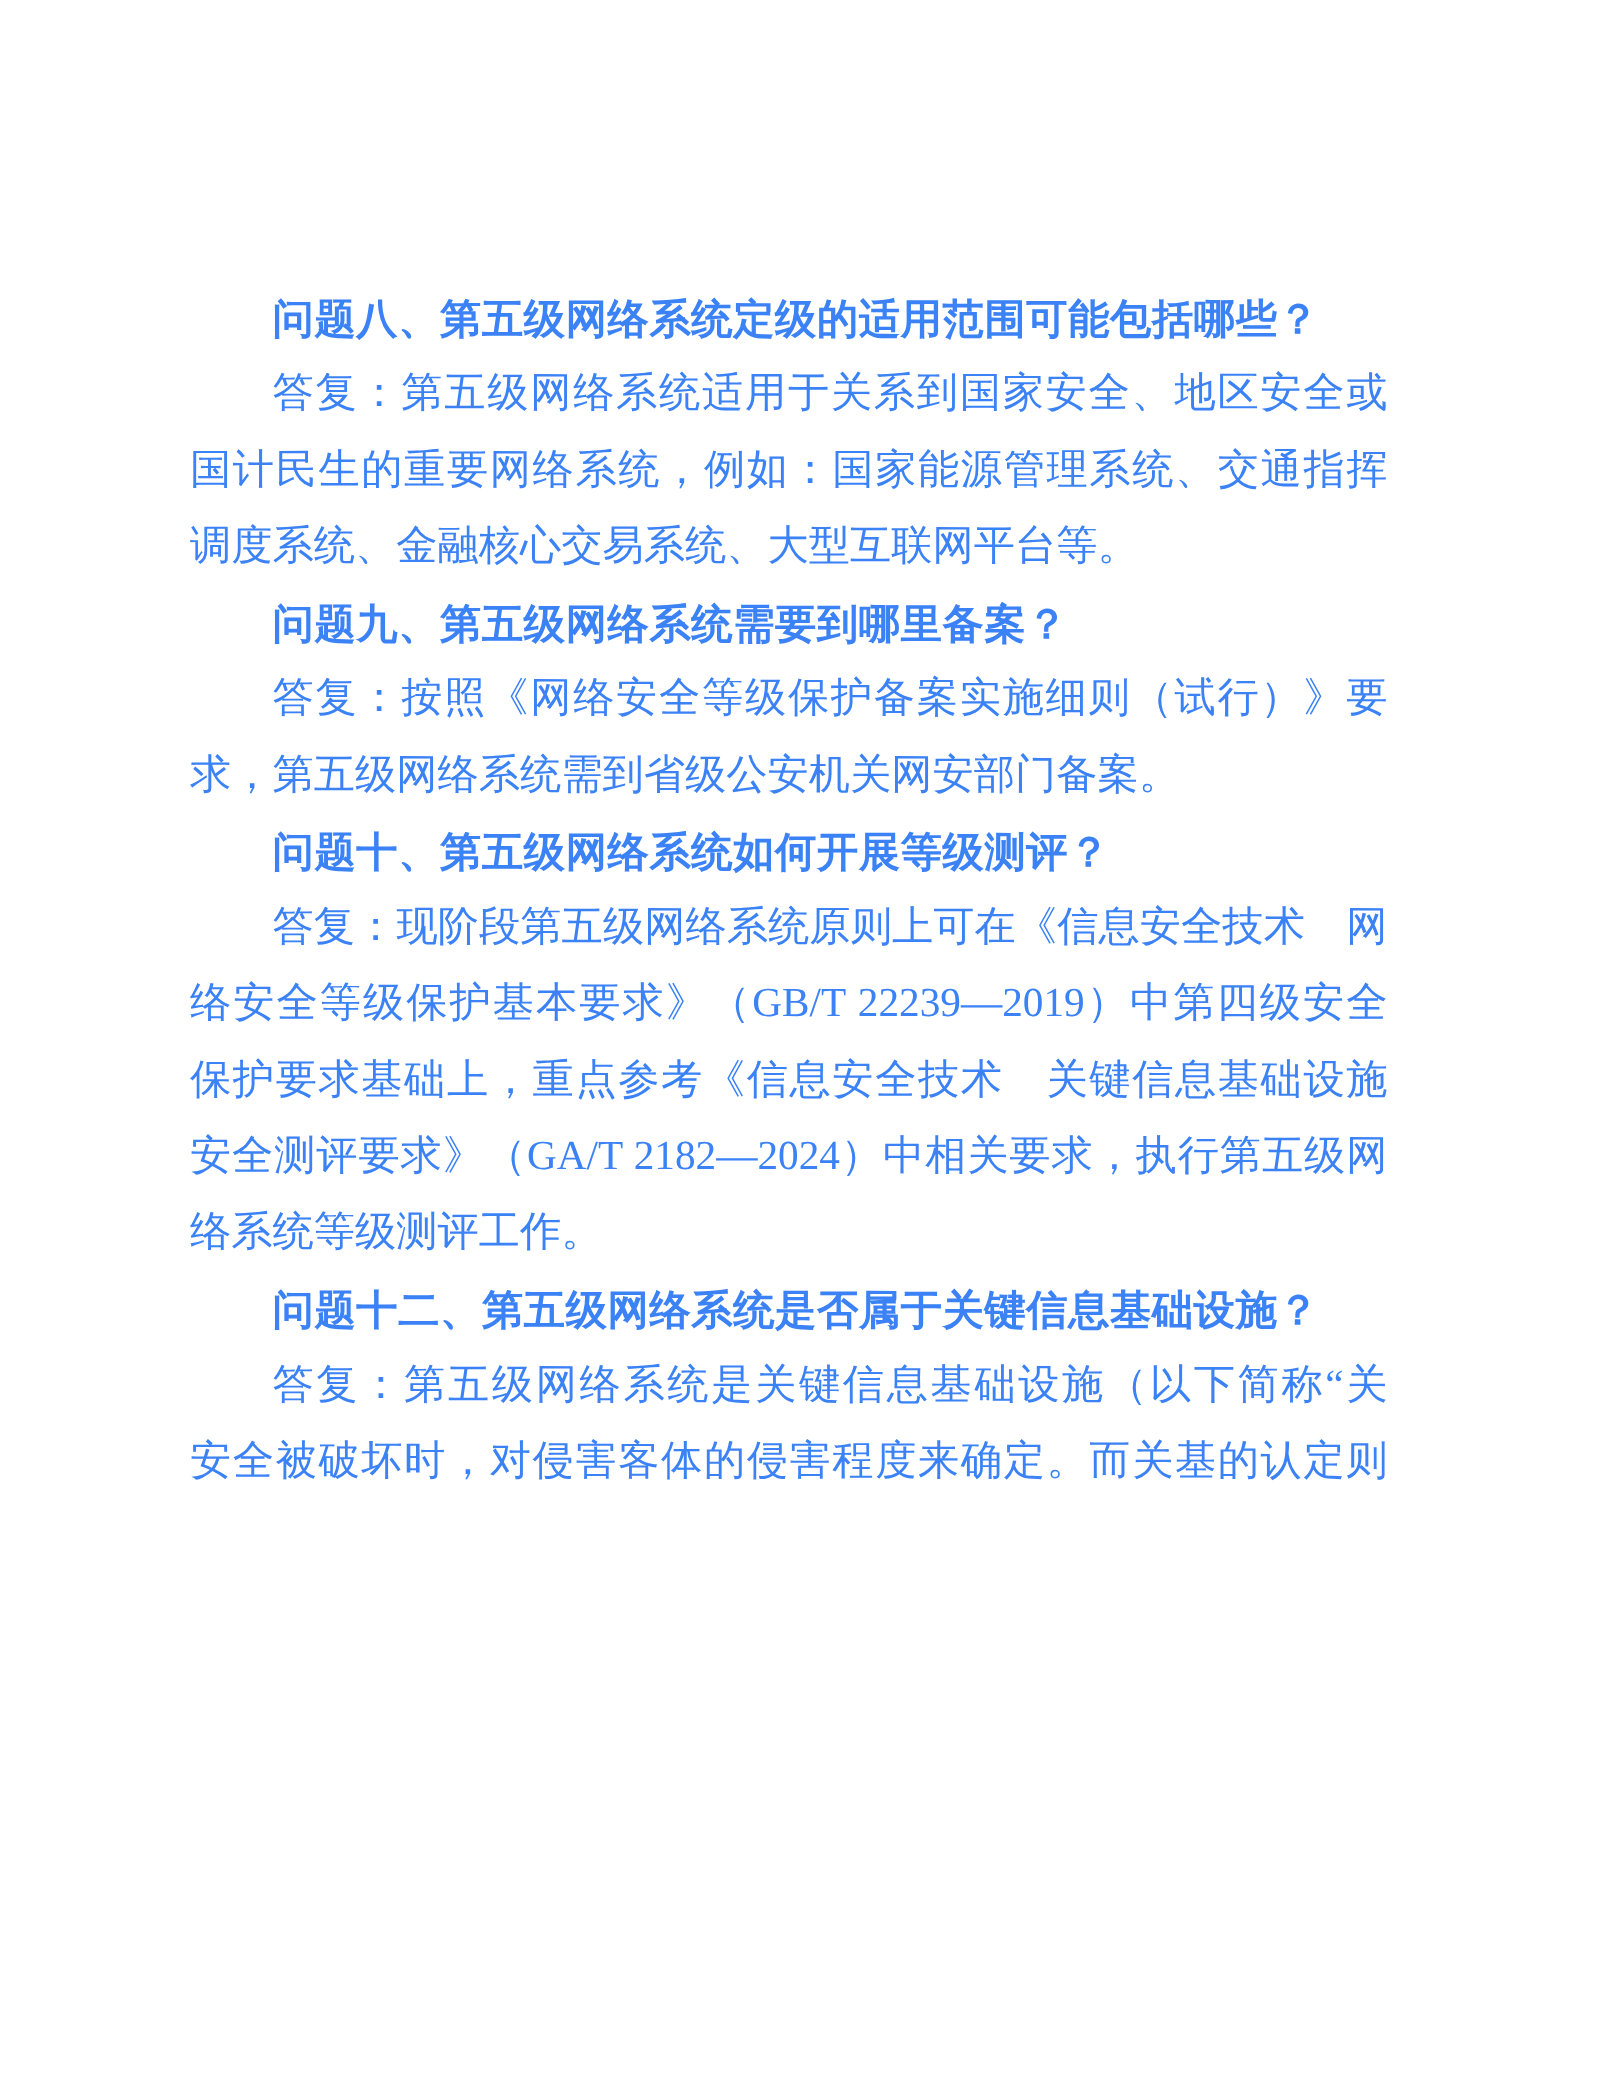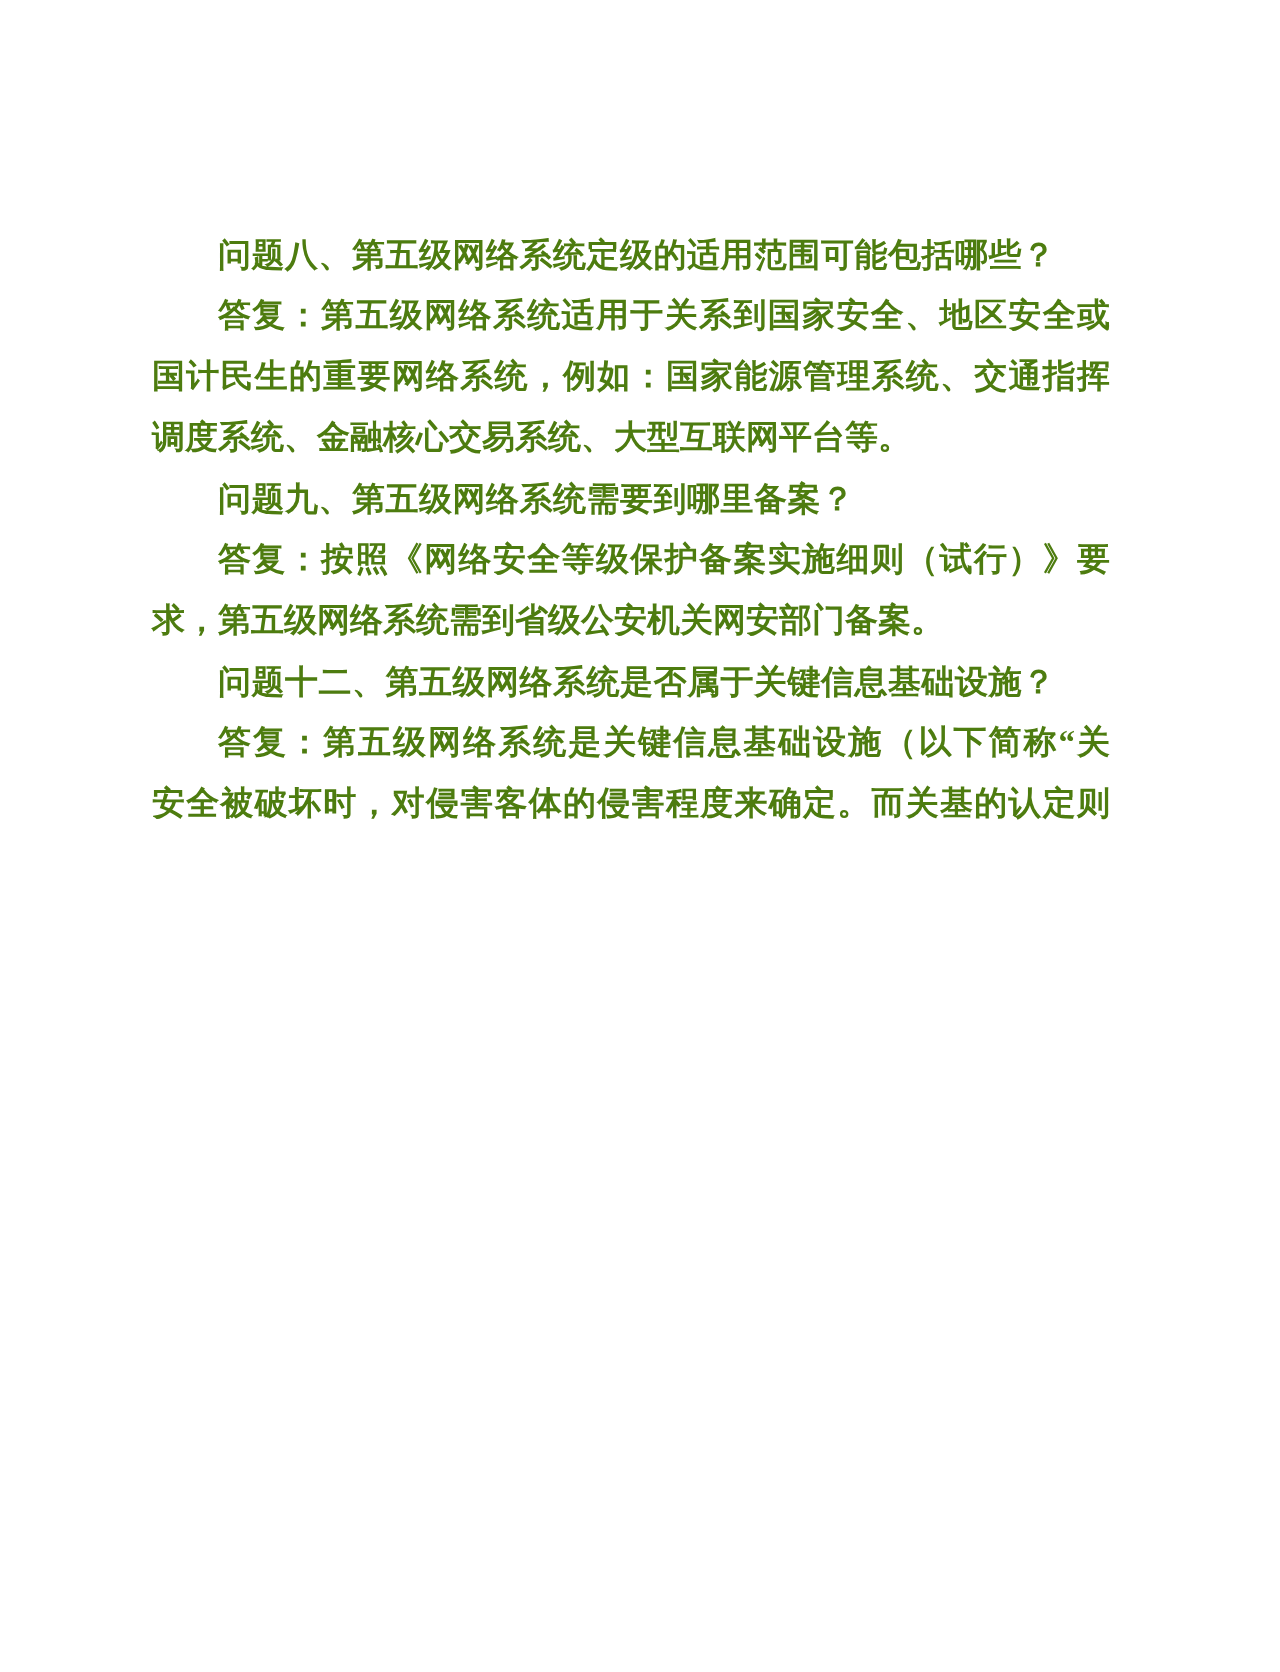--- a/index.html
+++ b/index.html
@@ -32,25 +32,25 @@
   section {
     margin: 0;
     padding: 0;
   }
   .line {
     margin: 0;
     padding: 0;
     height: 61px;
     line-height: 61px;
     font-size: 33px;
-    color: #4d7c0f;
+    color: #3b82f6;
   }
   .body {
     font-family: "Liberation Serif", serif;
-    font-weight: bold;
+    font-weight: normal;
   }
   .heading {
     font-family: "Liberation Sans", sans-serif;
     font-weight: bold;
     text-indent: 2em;
     letter-spacing: 0.5px;
   }
   .indent {
     text-indent: 2em;
   }
@@ -71,20 +71,28 @@
       <p class="line body just">国计民生的重要网络系统，例如：国家能源管理系统、交通指挥</p>
       <p class="line body">调度系统、金融核心交易系统、大型互联网平台等。</p>
     </section>
 
     <section>
       <h2 class="line heading">问题九、第五级网络系统需要到哪里备案？</h2>
       <p class="line body indent just">答复：按照《网络安全等级保护备案实施细则（试行）》要</p>
       <p class="line body">求，第五级网络系统需到省级公安机关网安部门备案。</p>
     </section>
 
+    <section>
+      <h2 class="line heading">问题十、第五级网络系统如何开展等级测评？</h2>
+      <p class="line body indent just">答复：现阶段第五级网络系统原则上可在《信息安全技术　网</p>
+      <p class="line body just">络安全等级保护基本要求》（GB/T 22239—2019）中第四级安全</p>
+      <p class="line body just">保护要求基础上，重点参考《信息安全技术　关键信息基础设施</p>
+      <p class="line body just">安全测评要求》（GA/T 2182—2024）中相关要求，执行第五级网</p>
+      <p class="line body">络系统等级测评工作。</p>
+    </section>
 
 
     <section>
       <h2 class="line heading">问题十二、第五级网络系统是否属于关键信息基础设施？</h2>
       <p class="line body indent just">答复：第五级网络系统是关键信息基础设施（以下简称“关</p>
       <p class="line body just">安全被破坏时，对侵害客体的侵害程度来确定。而关基的认定则</p>
     </section>
 
   </main>
 </div>

